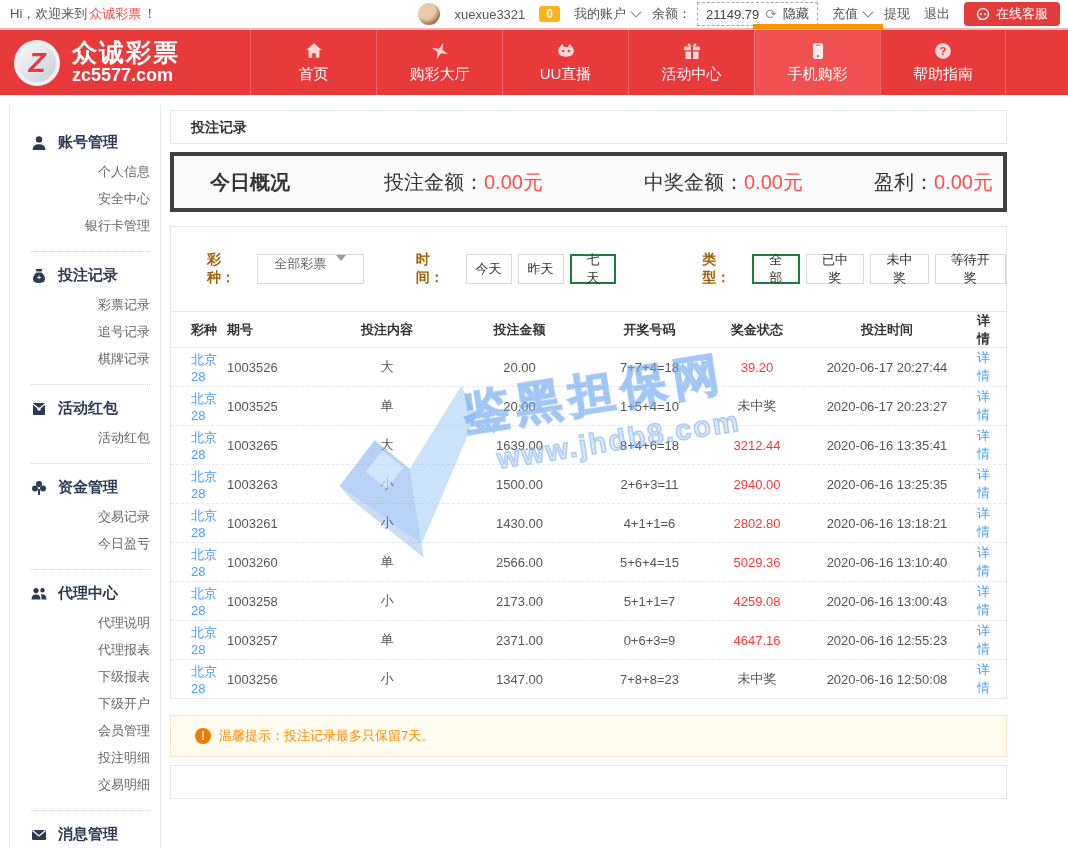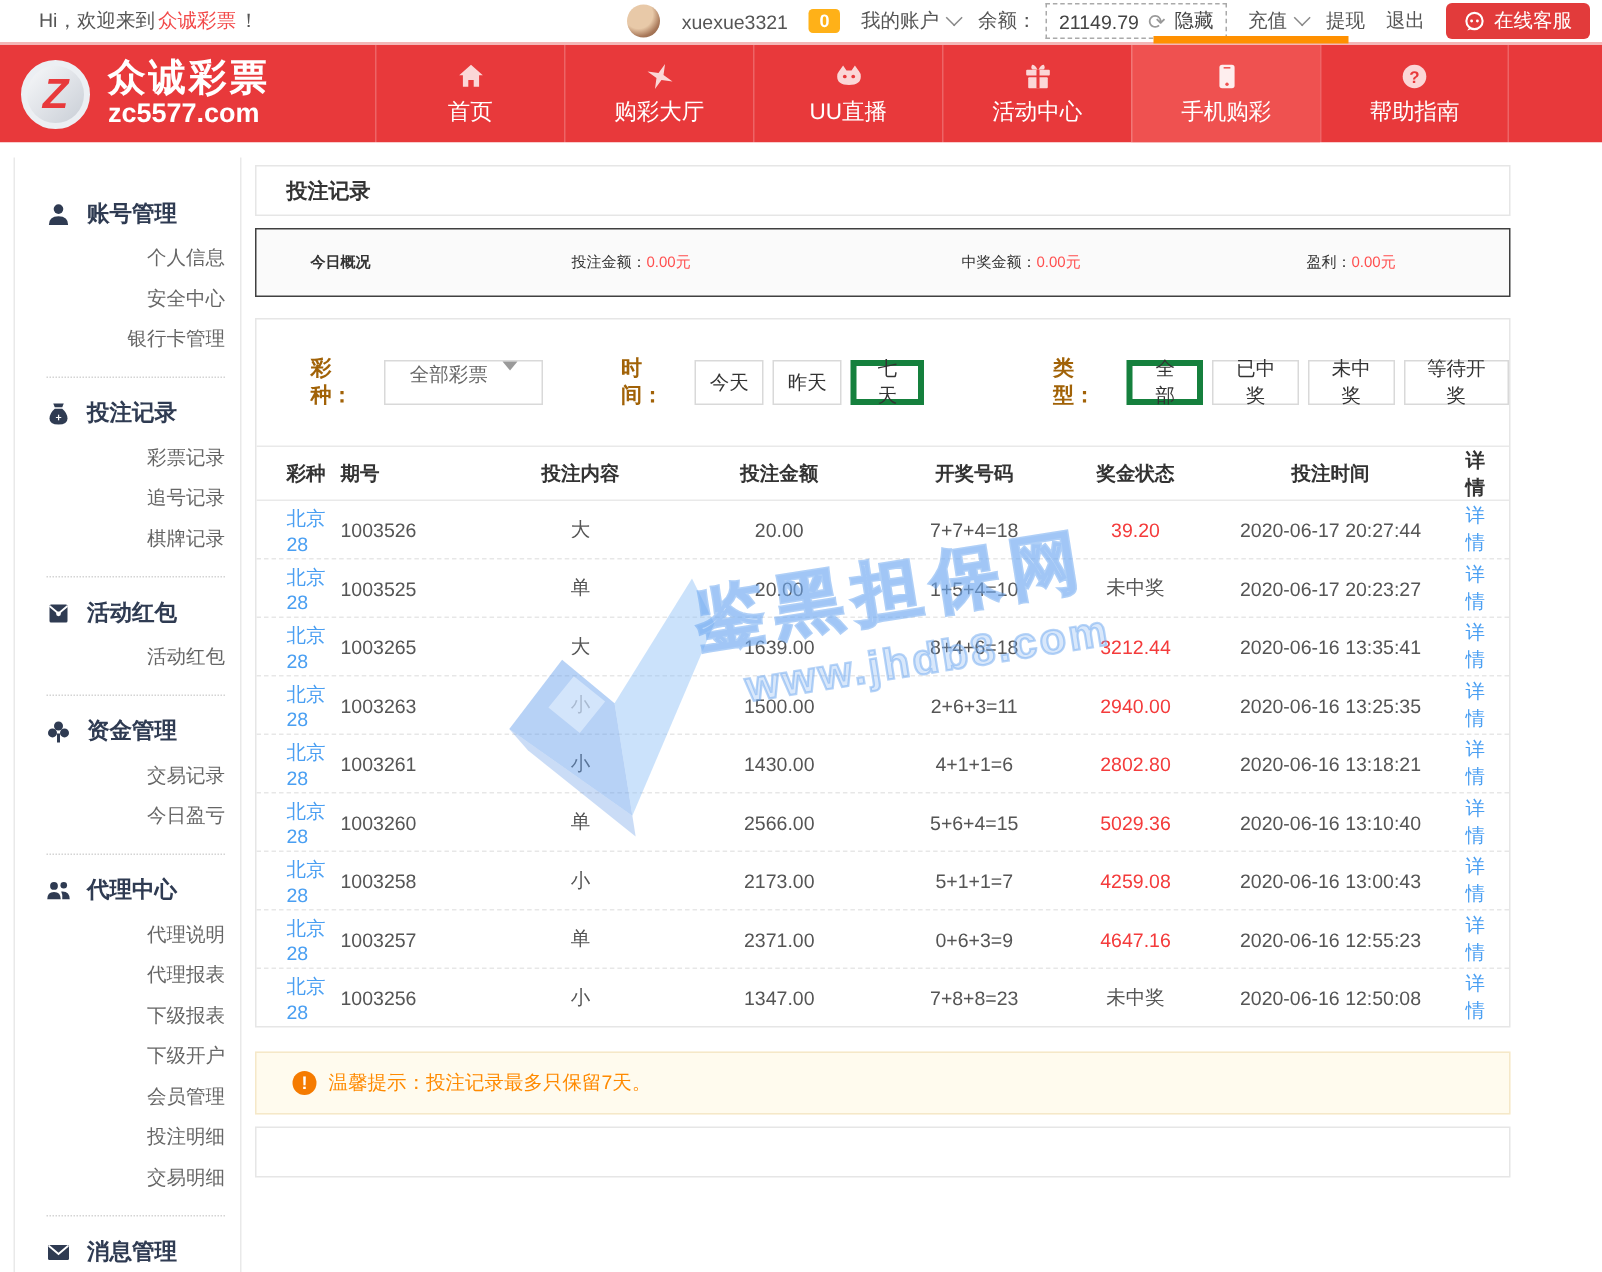--- a/index.html
+++ b/index.html
@@ -2,21 +2,21 @@
 <html><head>
 <meta charset="utf-8">
 <style>
   * { margin:0; padding:0; box-sizing:border-box; }
   html,body { width:1068px; height:848px; background:#fff; overflow:hidden;
     font-family:"Liberation Sans","DejaVu Sans",sans-serif; }
   .icon svg { display:block; }
 
   
   .topbar { height:28px; display:flex; align-items:center; padding:0 8px 0 10px;
-    font-size:13px; color:#555; background:#fff; position:relative; z-index:4;margin-left:16px; }
+    font-size:13px; color:#555; background:#fff; position:relative; z-index:4; }
   .topbar .brand { color:#f24a4a; margin:0 2px; cursor:pointer; }
   .topbar-right { margin-left:auto; display:flex; align-items:center; gap:14px; }
   .avatar { width:22px; height:22px; border-radius:50%;
     background:radial-gradient(circle at 35% 30%, #e8c9a8 0 45%, #a9795a 70%, #7d5238 100%); }
   .badge { background:#ffb118; color:#fff; font-size:12px; font-weight:bold;
     padding:1px 7px; border-radius:3px; }
   .chev { display:inline-block; width:8px; height:8px; border-right:1.5px solid #888;
     border-bottom:1.5px solid #888; transform:rotate(45deg) translateY(-3px); margin-left:4px; }
   .balance-box { border:1px dashed #aaa; padding:2px 8px; display:flex; gap:6px;
     align-items:center; color:#444; }
@@ -56,38 +56,38 @@
     color:#2f3b52; cursor:pointer; }
   .side-head .icon svg { width:16px; height:16px; }
   .side-items { margin-top:6px; }
   .side-item { padding-left:27px; line-height:27px; font-size:13px; color:#666; cursor:pointer;text-align:right; }
 
   .content { position:absolute; left:170px; top:10px; width:837px; bottom:0; }
 
   .box-title { border:1px solid #e6e6e6; height:34px; line-height:32px; padding-left:20px;
     font-size:14px; font-weight:bold; color:#333; margin-top:5px; }
 
-  .box-summary { margin-top:8px; border:1px solid #404040; background:#fafafa; height:46px;
-    display:grid; grid-template-columns:210px 260px 230px auto; align-items:center; font-size:10px; }
+  .box-summary { margin-top:8px; border:4px solid #404040; background:#fafafa; height:60px;
+    display:grid; grid-template-columns:210px 260px 230px auto; align-items:center; font-size:20px; }
   .sum-title { padding-left:36px; font-weight:bold; color:#333; }
   .sum-item { color:#333; }
   .sum-item .val { color:#ff4e4e; }
 
   .box-main { margin-top:14px; border:1px solid #e6e6e6; background:#fff; }
   .filters { display:flex; align-items:center; padding:24px 0 24px 36px; font-size:14px; }
   .f-label { font-weight:bold; color:#a16207; }
   .select { width:108px; height:30px; border:1px solid #d9d9d9; margin-left:8px;
     display:flex; align-items:flex-start; justify-content:center; gap:10px; font-size:13px;
     color:#666; cursor:pointer; background:#fff; }
   .select .caret { width:0; height:0; border-left:5px solid transparent;
     border-right:5px solid transparent; border-top:6px solid #9a9a9a; }
   .btn-group { display:flex; gap:6px; margin-left:8px; }
   .f-btn { min-width:46px; height:30px; padding:0 9px; background:#fff; border:1px solid #d9d9d9;
     font-size:13px; color:#333; cursor:pointer; display:flex; align-items:center; justify-content:center; }
-  .f-btn.active { border:4px solid #15803d; }
+  .f-btn.active { border:2px solid #15803d; }
   .ml-time { margin-left:52px; } .ml-type { margin-left:86px; }
 
   .tbl-row { display:grid; padding:0 20px;
     grid-template-columns:36px 90px 140px 125px 135px 80px 180px 1fr; align-items:center; }
   .tbl-head { border-top:1px solid #e9e9e9; height:36px; font-size:13px; font-weight:bold; color:#333; }
   .tbl-body .tbl-row { height:39px; font-size:13px; color:#555; border-top:1px dashed #e7e7e7; }
   .tbl-body .tbl-row:first-child { border-top:1px solid #e9e9e9; }
   .c-center { text-align:center; } .c-right { text-align:center; }
   .link { color:#4a9ff2; cursor:pointer; }
   .prize-win { color:#f43b3b; }

